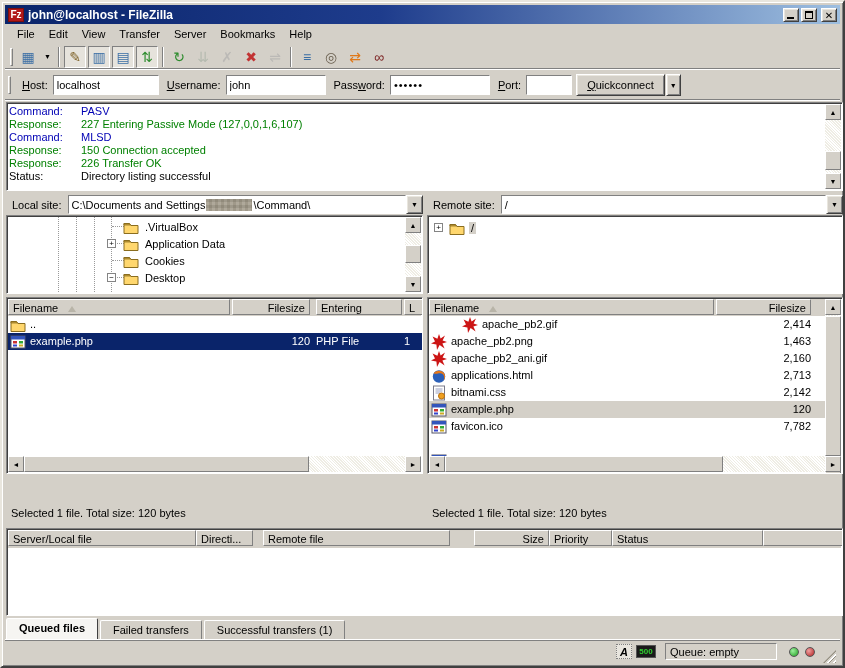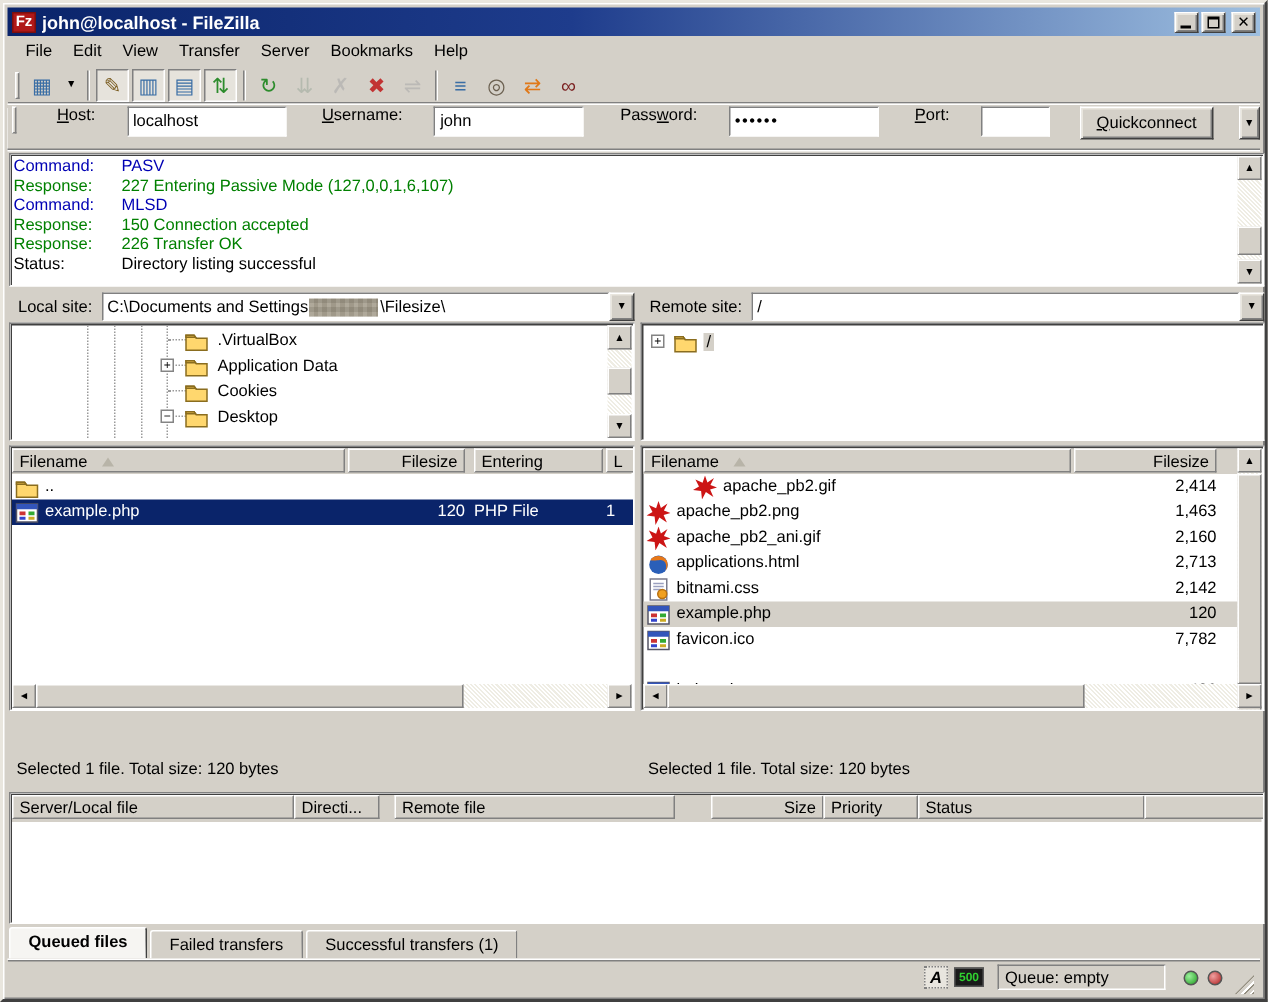--- a/index.html
+++ b/index.html
@@ -31,22 +31,22 @@
   .toolbar{position:absolute;left:3px;top:42px;right:3px;height:26px;display:flex;align-items:center;
     border-bottom:1px solid #fff;box-shadow:0 -1px 0 #808080 inset;padding-left:2px;}
   .grip{width:3px;height:18px;margin:0 3px;border:1px solid;border-color:#fff #808080 #808080 #fff;}
   .tb-btn{width:22px;height:22px;margin:0 1px;display:flex;align-items:center;justify-content:center;
     font-size:14px;background:transparent;border:1px solid transparent;padding:0;}
   .tb-btn.toggled{border-color:#808080 #fff #fff #808080;background:#e6e3dc;}
   .tb-btn.dropdown{width:13px;font-size:7px;}
   .tb-btn.disabled{opacity:.55;filter:grayscale(60%);}
   .tb-sep{width:2px;height:20px;margin:0 3px;border-left:1px solid #808080;border-right:1px solid #fff;}
   
-  .quickbar{position:absolute;left:3px;top:69px;right:3px;height:29px;display:flex;align-items:flex-start;
-    border-bottom:1px solid #808080;box-shadow:0 1px 0 #fff;gap:16px;}
+  .quickbar{position:absolute;left:3px;top:69px;right:3px;height:29px;display:flex;align-items:center;
+    border-bottom:1px solid #808080;box-shadow:0 1px 0 #fff;}
   .q-label{margin:0 5px 0 8px;white-space:nowrap;}
   .q-input{height:20px;font-family:inherit;font-size:11px;padding:1px 3px;background:#fff;outline:none;}
   .qc-btn{height:22px;padding:0 10px;font-family:inherit;font-size:11px;margin-left:4px;}
   .qc-drop{width:15px;height:22px;margin-left:1px;font-size:7px;padding:0;}
   
   .log{position:absolute;left:4px;top:100px;width:837px;height:89px;overflow:hidden;}
   .log-lines{position:absolute;left:2px;top:2px;right:18px;bottom:2px;}
   .log-line{display:flex;height:13px;line-height:13px;white-space:nowrap;}
   .log-label{width:72px;flex:0 0 auto;}
   .log-line.command{color:#0000b4;}
@@ -244,21 +244,21 @@
       <div class="sb-thumb raised-thin" style="top:47px;left:0;width:16px;height:19px;"></div>
       <span class="sb-btn raised-thin" style="top:69px">▼</span>
     </div>
   </div>
 
   <div class="site-row" style="left:4px;width:417px;">
     <span class="site-label">Local site:</span>
     <span class="site-combo sunken-thin">
       <span>C:\Documents and Settings</span>
         <span class="redacted"></span>
-        <span>\Filesize\</span>
+        <span>\Command\</span>
     </span>
     <span class="combo-btn raised">
         <span>▼</span>
       </span>
   </div>
 
   <div class="site-row" style="left:425px;width:416px;">
     <span class="site-label">Remote site:</span>
     <span class="site-combo sunken-thin">
       <span>/</span>

